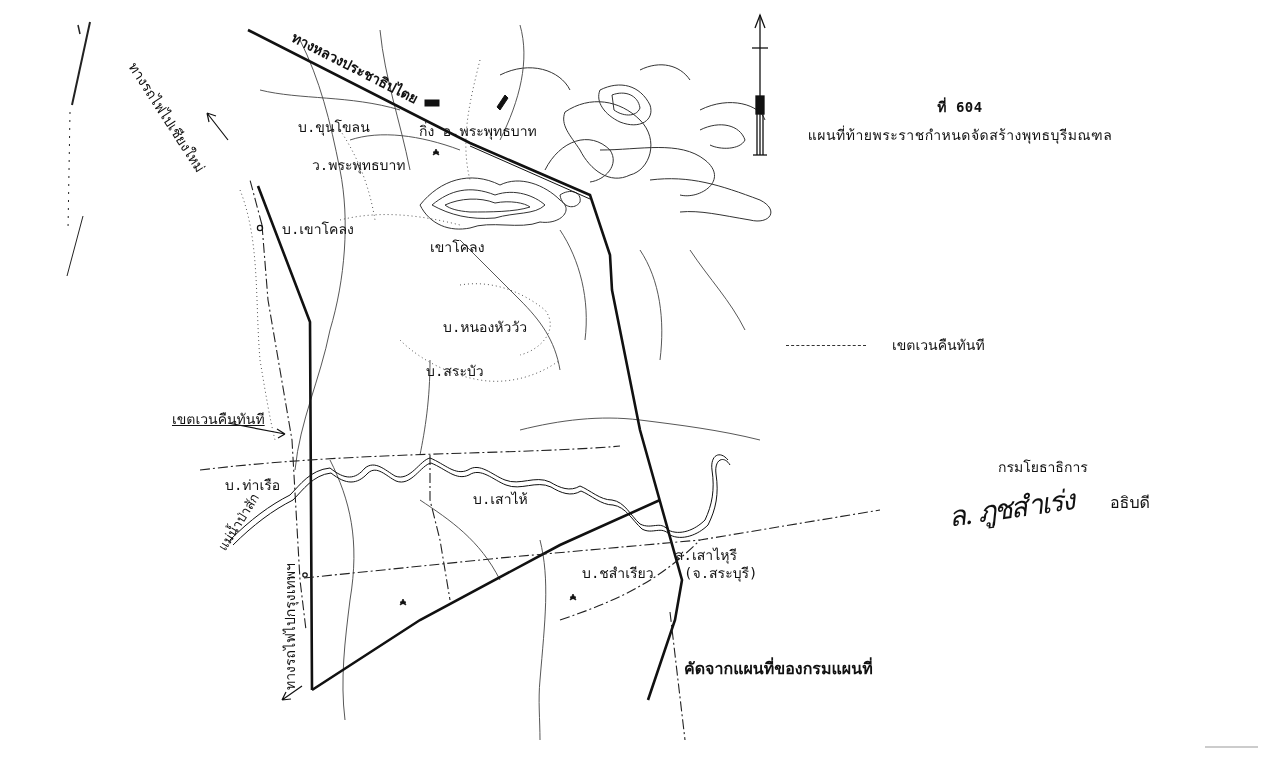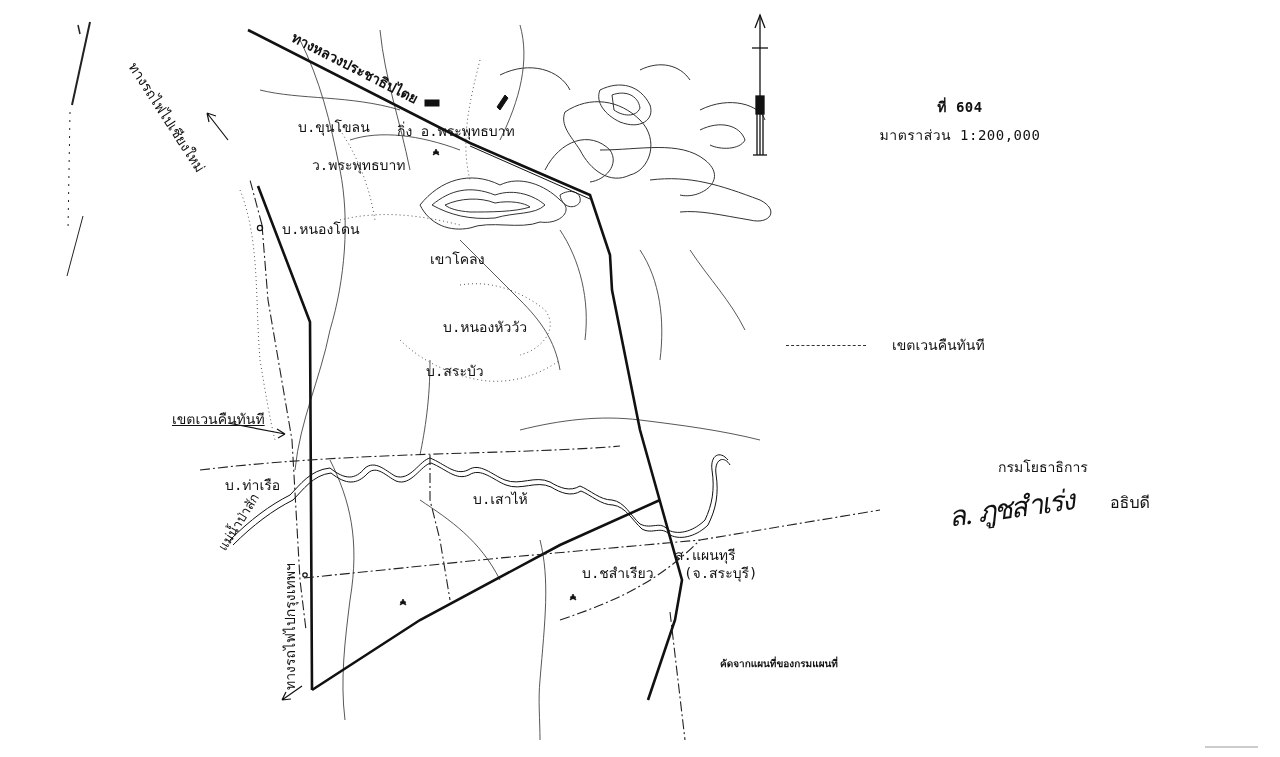--- a/index.html
+++ b/index.html
@@ -12,21 +12,21 @@
                  font-family: "DejaVu Sans Mono", monospace; color: #111; }
   .title-block div { font-size: 14px; line-height: 1; margin-bottom: 14px; letter-spacing: 0.5px; }
   .title-block .no { font-size: 14px; font-weight: bold; }
   .legend { position: absolute; left: 786px; top: 334px; display: flex; align-items: center; gap: 26px; }
   .legend .sample { width: 80px; border-top: 1.5px dashed #333; }
   .legend .txt { font-family: "DejaVu Sans Mono", monospace; font-size: 14px; }
   .dept { position: absolute; left: 998px; top: 456px; font-family: "DejaVu Sans Mono", monospace; font-size: 14px; text-align: right; }
   .sig { position: absolute; left: 948px; top: 486px; font-family: "DejaVu Serif", serif; font-style: italic;
          font-size: 28px; letter-spacing: -2px; transform: rotate(-8deg); }
   .sig-role { position: absolute; left: 1110px; top: 490px; font-family: "DejaVu Sans Mono", monospace; font-size: 16px; }
-  .source { position: absolute; left: 684px; top: 656px; font-family: "DejaVu Sans", sans-serif; font-weight: bold; font-size: 10px; margin-left: 36px; }
+  .source { position: absolute; left: 684px; top: 656px; font-family: "DejaVu Sans", sans-serif; font-weight: bold; font-size: 16px; }
   .rot { transform-origin: left top; }
   .underline { text-decoration: underline; }
 </style>
 </head>
 <body>
 
 <svg class="map" viewBox="0 0 1280 757" xmlns="http://www.w3.org/2000/svg">
 
   <g stroke="#222" fill="none">
     <path d="M90 22 L72 105" stroke-width="2"></path>
@@ -130,37 +130,37 @@
 
   <g stroke="#999" stroke-width="1">
     <path d="M1205 747 L1258 747"></path>
   </g>
 </svg>
 
 <div class="lbl rot" style="left:296px; top:30px; transform: rotate(27deg); font-weight:bold;">ทางหลวงประชาธิปไตย</div>
 <div class="lbl rot" style="left:138px; top:60px; transform: rotate(57deg);">ทางรถไฟไปเชียงใหม่</div>
 <div class="lbl rot" style="left:283px; top:690px; transform: rotate(-90deg);">ทางรถไฟไปกรุงเทพฯ</div>
 <div class="lbl" style="left:274px; top:120px;margin-left:24px;">บ.ขุนโขลน</div>
-<div class="lbl" style="left:397px; top:124px;">กิ่ง อ.พระพุทธบาท</div>
+<div class="lbl" style="left:419px; top:124px;">กิ่ง อ.พระพุทธบาท</div>
 <div class="lbl" style="left:312px; top:158px;">ว.พระพุทธบาท</div>
-<div class="lbl" style="left:282px; top:222px;">บ.หนองโดน</div>
-<div class="lbl" style="left:430px; top:240px;margin-top:12px;">เขาโคลง</div>
+<div class="lbl" style="left:282px; top:222px;">บ.เขาโคลง</div>
+<div class="lbl" style="left:430px; top:240px;">เขาโคลง</div>
 <div class="lbl" style="left:443px; top:320px;">บ.หนองหัววัว</div>
 <div class="lbl" style="left:426px; top:364px;">บ.สระบัว</div>
 <div class="lbl underline" style="left:172px; top:412px;">เขตเวนคืนทันที</div>
 <div class="lbl" style="left:225px; top:478px;">บ.ท่าเรือ</div>
 <div class="lbl rot" style="left:216px; top:546px; transform: rotate(-58deg); font-size:13px;">แม่น้ำป่าสัก</div>
 <div class="lbl" style="left:473px; top:492px;">บ.เสาไห้</div>
-<div class="lbl" style="left:675px; top:548px;">ส.แผนทุรี</div>
+<div class="lbl" style="left:675px; top:548px;">ส.เสาไหุรี</div>
 <div class="lbl" style="left:582px; top:566px;">บ.ชสำเรียว</div>
 <div class="lbl" style="left:684px; top:566px;">(จ.สระบุรี)</div>
 
 <div class="title-block">
   <div class="no">ที่ 604</div>
-  <div>มาตราส่วน 1:200,000</div>
+  <div>แผนที่ท้ายพระราชกำหนดจัดสร้างพุทธบุรีมณฑล</div>
 </div>
 
 <div class="legend">
   <span class="sample"></span>
   <span class="txt">เขตเวนคืนทันที</span>
 </div>
 
 <div class="dept">กรมโยธาธิการ</div>
 <div class="sig">ล. ฦูชสำเร่ง</div>
 <div class="sig-role">อธิบดี</div>

